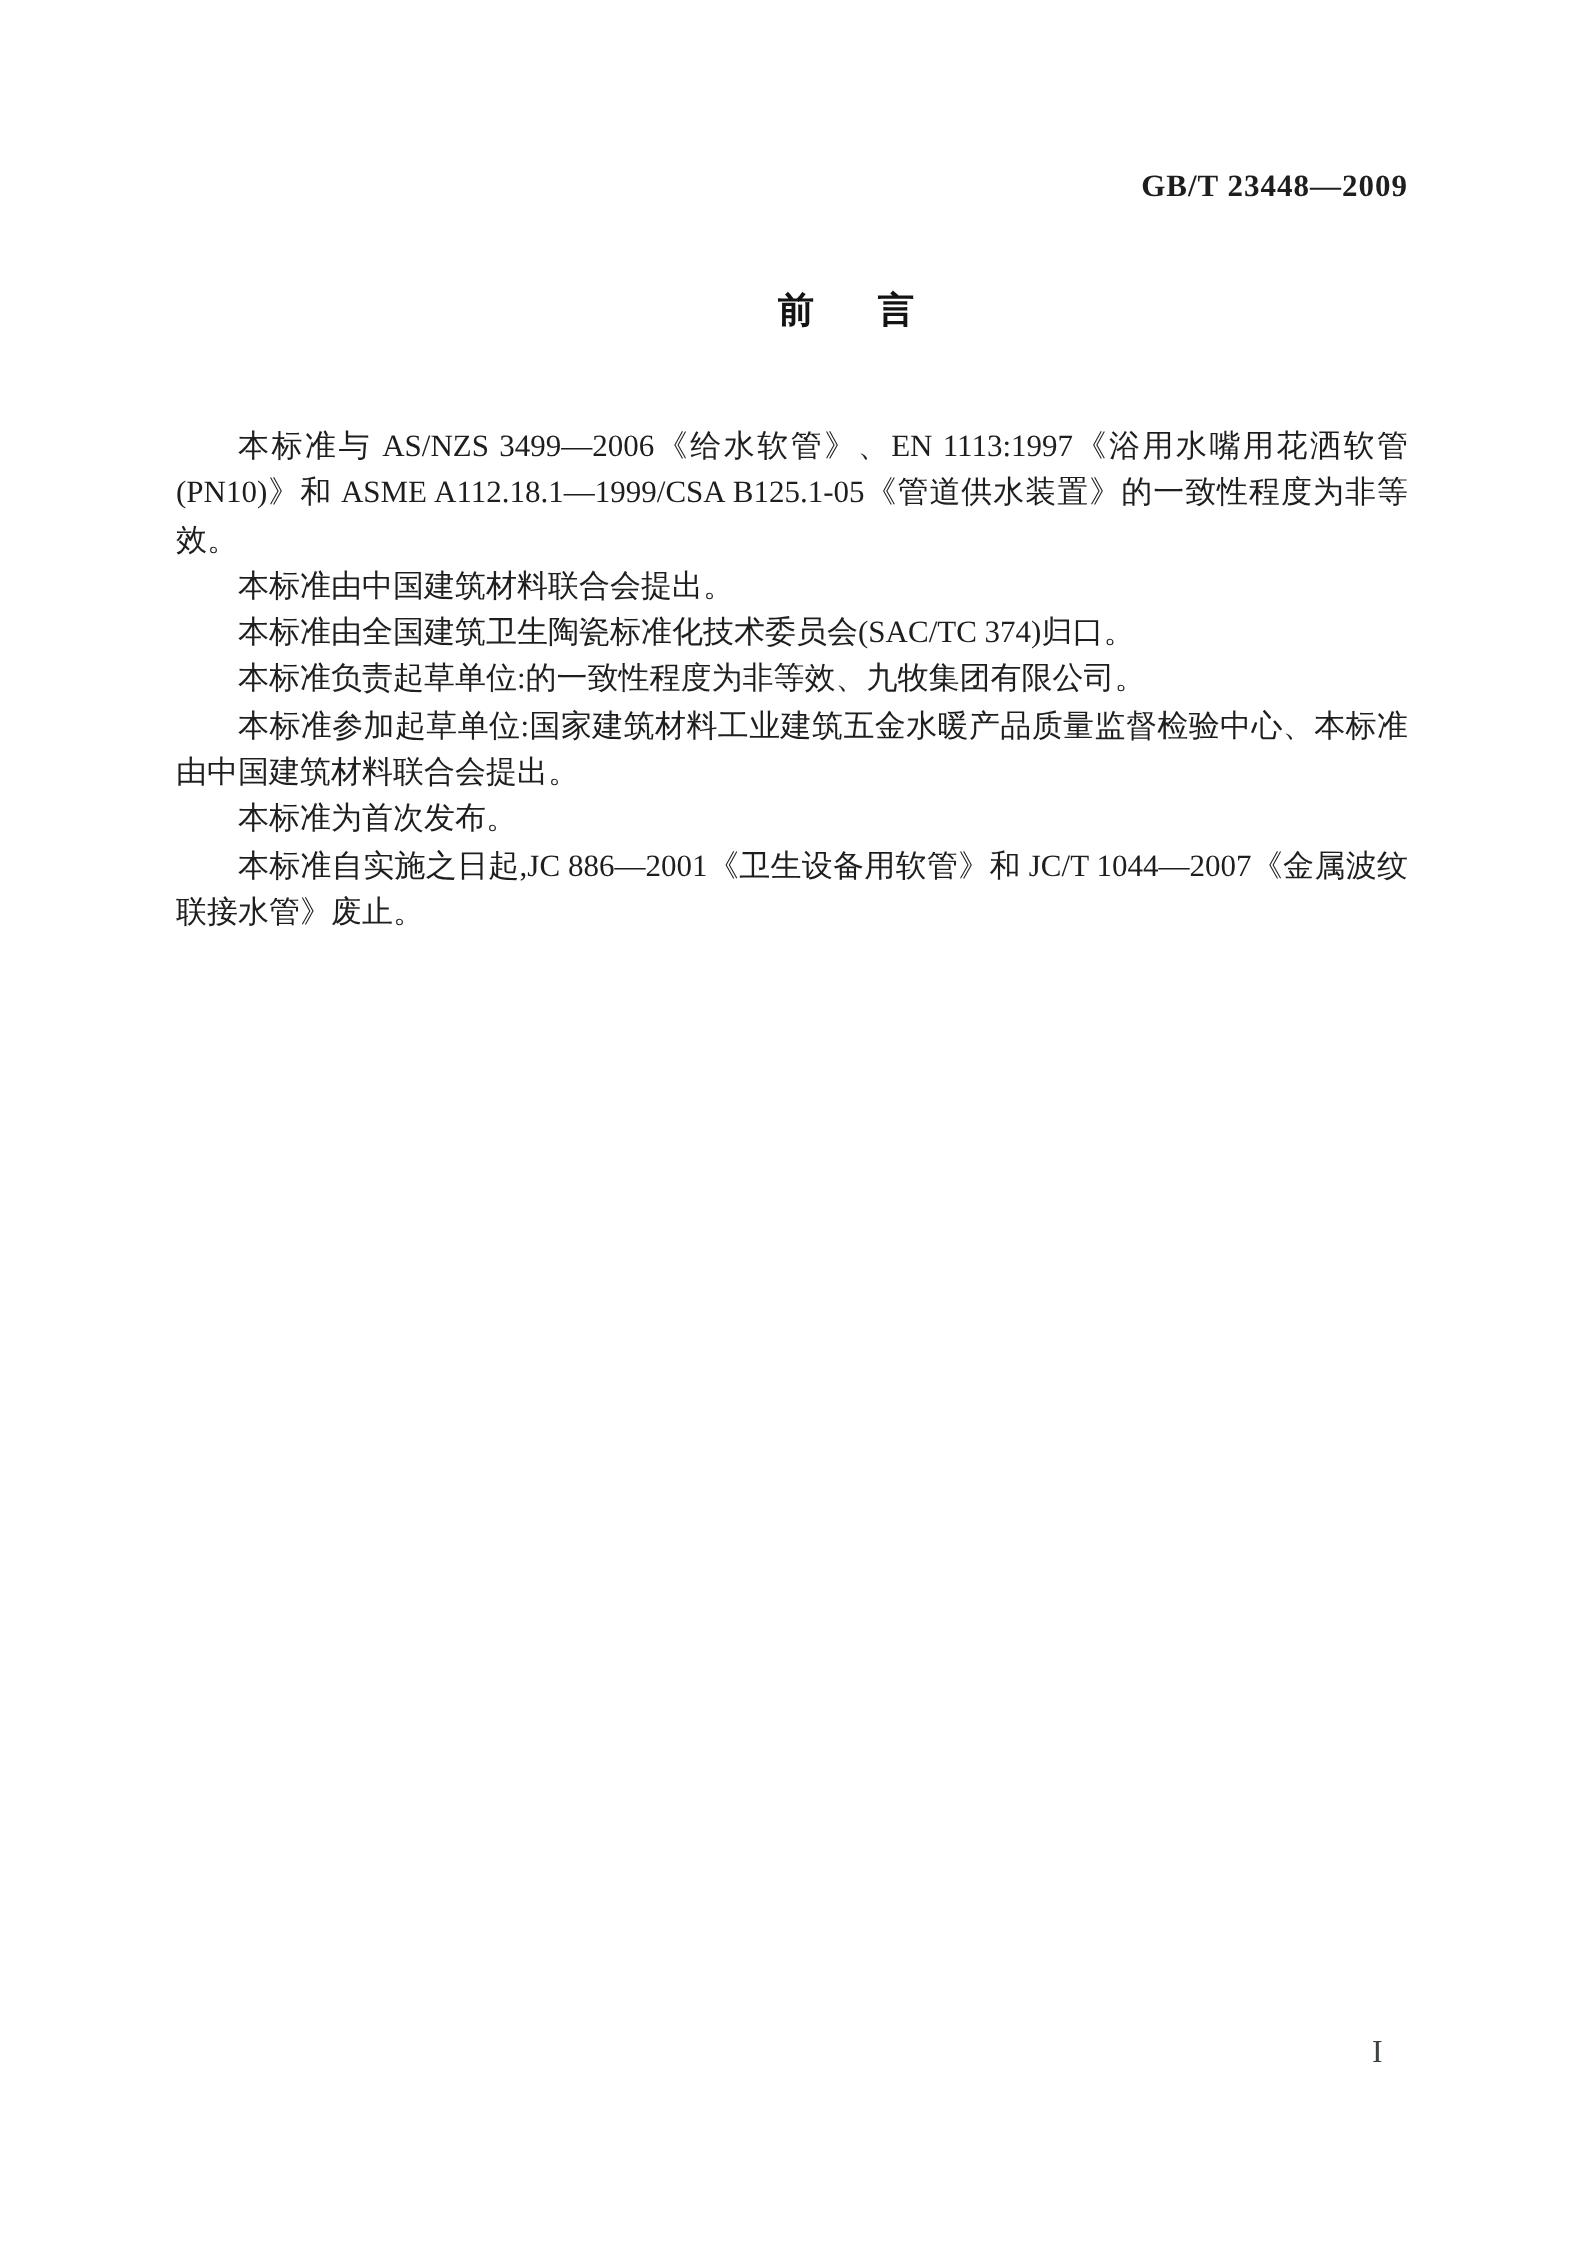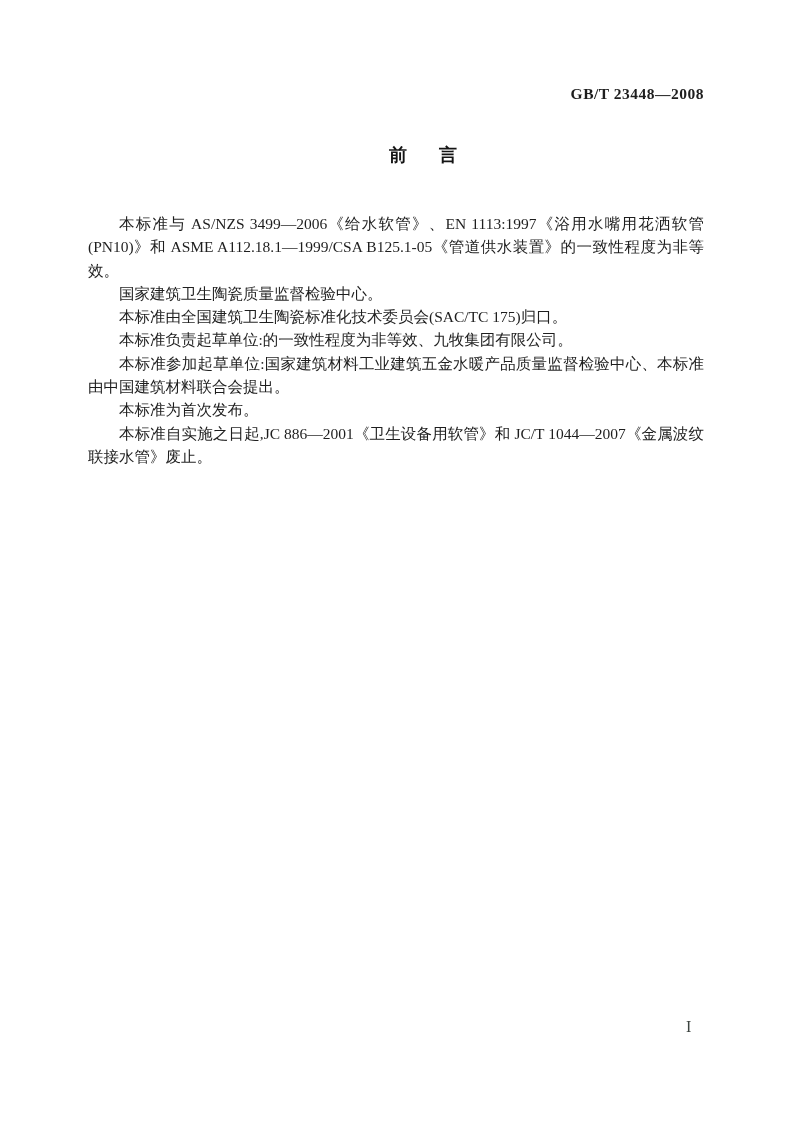--- a/index.html
+++ b/index.html
@@ -60,28 +60,28 @@
     left: 686px;
     font-size: 16px;
     color: #3d4440;
   }
 </style>
 </head>
 <body>
 
 <div class="page">
 
-  <div class="std-code">GB/T 23448—2008</div>
+  <div class="std-code">GB/T 23448—2009</div>
 
   <h1 class="fw-title">前　言</h1>
 
   <div class="content">
       <p>本标准与 AS/NZS 3499—2006《给水软管》、EN 1113:1997《浴用水嘴用花洒软管(PN10)》和 ASME A112.18.1—1999/CSA B125.1-05《管道供水装置》的一致性程度为非等效。</p>
-      <p>国家建筑卫生陶瓷质量监督检验中心。</p>
-      <p>本标准由全国建筑卫生陶瓷标准化技术委员会(SAC/TC 175)归口。</p>
+      <p>本标准由中国建筑材料联合会提出。</p>
+      <p>本标准由全国建筑卫生陶瓷标准化技术委员会(SAC/TC 374)归口。</p>
       <p>本标准负责起草单位:的一致性程度为非等效、九牧集团有限公司。</p>
       <p>本标准参加起草单位:国家建筑材料工业建筑五金水暖产品质量监督检验中心、本标准由中国建筑材料联合会提出。</p>
       <p>本标准为首次发布。</p>
       <p>本标准自实施之日起,JC 886—2001《卫生设备用软管》和 JC/T 1044—2007《金属波纹联接水管》废止。</p>
     </div>
 
   <div class="page-num">I</div>
 
 </div>
 

